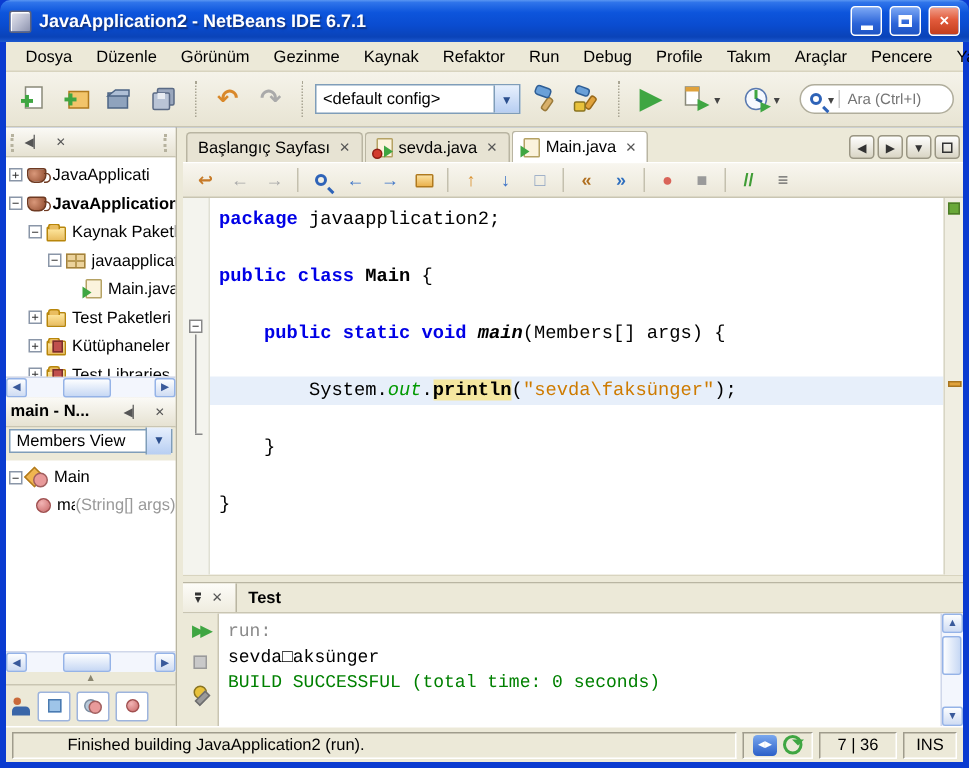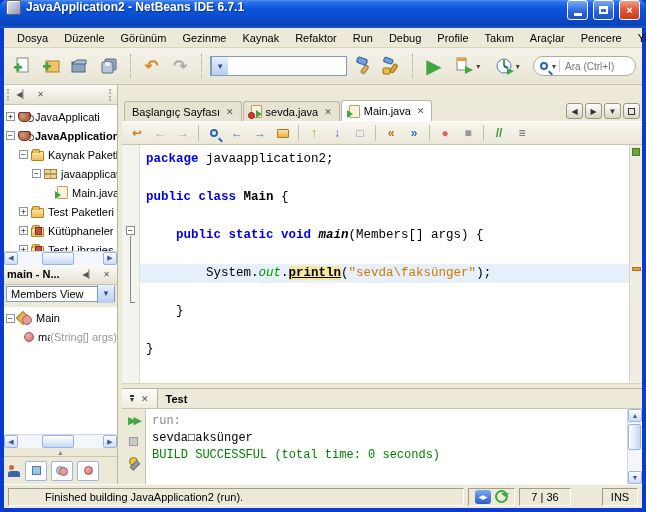--- a/index.html
+++ b/index.html
@@ -1,21 +1,21 @@
 <!DOCTYPE html>
 <html><head>
 <meta charset="utf-8">
 <style>
   html,body{margin:0;padding:0;background:#555;}
   *{box-sizing:border-box;}
   #app{width:646px;height:512px;position:relative;background:#0a3bd0;
        padding:0 4px 4px 4px;font-family:"Liberation Sans","DejaVu Sans",sans-serif;
        font-size:11px;color:#000;display:flex;flex-direction:column;overflow:hidden;}
   
-  .titlebar{height:28px;margin:0 -4px;border-radius:7px 7px 0 0;display:flex;
+  .titlebar{height:28px;margin:0 -4px;border-radius:7px 7px 0 0;display:flex;align-items:center;
     background:linear-gradient(180deg,#5a96f2 0%,#2f74ea 6%,#0d55dc 30%,#0a4cd0 60%,#0a43b8 88%,#1d59cf 100%);
     padding:0 6px;gap:5px;flex:0 0 auto;}
   .app-cube{width:15px;height:15px;background:linear-gradient(135deg,#e8e8ee 0%,#b8bcd0 55%,#8d93ad 100%);
     border:1px solid #5c637e;border-radius:2px;box-shadow:inset 1px 1px 0 #fff;}
   .title-text{color:#fff;font-weight:bold;font-size:12px;text-shadow:1px 1px 1px #10337e;flex:1;
     white-space:nowrap;overflow:hidden;}
   .winbtn{width:21px;height:20px;border-radius:3px;border:1px solid #fff;display:flex;align-items:center;
     justify-content:center;color:#fff;font-size:11px;font-weight:bold;}
   .winbtn.min,.winbtn.max{background:linear-gradient(180deg,#7ca8f5,#2b64d8 60%,#1e54c4);}
   .winbtn.min span{display:block;width:8px;height:3px;background:#fff;margin-top:9px;}
@@ -42,21 +42,21 @@
   .mag{width:8px;height:8px;border:2px solid #2e63b8;border-radius:50%;position:relative;flex:0 0 auto;}
   .mag::after{content:"";position:absolute;width:5px;height:2px;background:#2e63b8;transform:rotate(45deg);
     left:6px;top:8px;}
   .searchbox input{border:none;outline:none;width:62px;font-size:10px;color:#9b9685;
     font-family:"Liberation Sans",sans-serif;background:transparent;}
   .vline{width:1px;height:12px;background:#ccc;}
   
   .main{flex:1;display:flex;min-height:0;background:#ece9d8;}
   .leftcol{width:114px;display:flex;flex-direction:column;border-right:1px solid #b9b5a2;min-height:0;}
   .vsplit{width:4px;background:#ece9d8;}
-  .rightcol{flex:1;display:flex;flex-direction:column;min-width:0;margin-top:13px;}
+  .rightcol{flex:1;display:flex;flex-direction:column;min-width:0;}
   
   .phdr{height:20px;background:linear-gradient(180deg,#fbfaf6,#e6e2d2);border-bottom:1px solid #c9c5b2;
     display:flex;align-items:center;padding:0 3px;gap:3px;}
   .grip{width:5px;height:12px;border-left:2px dotted #b6b29e;}
   .phbtn{width:15px;height:14px;display:flex;align-items:center;justify-content:center;color:#555;
     font-size:8px;border:1px solid transparent;border-radius:2px;}
   .ptitle{font-weight:bold;white-space:nowrap;overflow:hidden;flex:1;}
   .tree{background:#fff;flex:1;overflow:hidden;padding:2px 0 0 2px;}
   .trow{display:flex;align-items:center;height:19px;white-space:nowrap;}
   .texp{width:9px;height:9px;border:1px solid #8a96a8;background:#fff;font-size:8px;line-height:7px;
@@ -143,21 +143,21 @@
   .foldend{position:absolute;left:8px;width:5px;height:1px;background:#888;}
   .codewrap{flex:1;overflow:hidden;position:relative;padding-top:5px;min-width:0;}
   .codeline{height:19px;line-height:19px;white-space:pre;font-family:"Liberation Mono","DejaVu Sans Mono",monospace;
     font-size:12.5px;padding-left:6px;}
   .codeline.cur{background:#e7effa;}
   .tk-kw{color:#0000e6;font-weight:bold;}
   .tk-cls{font-weight:bold;}
   .tk-mth{font-weight:bold;font-style:italic;}
   .tk-fld{color:#009900;font-style:italic;}
   .tk-str{color:#ce7b00;}
-  .tk-hl{background:#f5e7a0;font-weight:bold;text-decoration:underline;}
+  .tk-hl{background:#f5e7a0;font-weight:bold;}
   .estripe{width:13px;background:#f0eee2;border-left:1px solid #d8d5c4;position:relative;flex:0 0 auto;}
   .emark-ok{position:absolute;top:3px;left:2px;width:8px;height:8px;background:#69a838;border:1px solid #4d7c27;}
   .emark-warn{position:absolute;top:122px;left:2px;width:9px;height:4px;background:#e0a23c;border:1px solid #a8741e;}
   
   .hsplit{height:5px;background:#ece9d8;border-top:1px solid #d8d4bf;}
   .outpanel{height:96px;display:flex;flex-direction:column;flex:0 0 auto;border-top:1px solid #b9b5a2;}
   .outtabs{height:19px;background:#ece9d8;display:flex;align-items:stretch;}
   .outtab{display:flex;align-items:center;gap:5px;padding:0 8px;font-weight:bold;white-space:nowrap;}
   .outtab.active{background:linear-gradient(180deg,#fdfcf8,#efecdf);border-right:1px solid #b9b5a2;}
   .outtab .filtercaret{font-size:8px;color:#333;border-top:2px solid #333;line-height:6px;height:8px;}
@@ -248,20 +248,21 @@
           <rect x="6" y="3" width="11" height="11" rx="1" fill="#9aa7bd" stroke="#5a6a85"></rect>
           <rect x="3" y="6" width="11" height="11" rx="1" fill="#b9c4d6" stroke="#5a6a85"></rect>
           <rect x="6" y="6" width="5" height="4" fill="#e8ecf2"></rect>
         </svg>
     </span>
     <span class="tsep"></span>
     <span class="tbtn" style="color:#d9882a;font-size:17px;font-weight:bold;">↶</span>
     <span class="tbtn" style="color:#aaa;font-size:17px;font-weight:bold;">↷</span>
     <span class="tsep"></span>
     <span class="combo">
+      <span class="cval">&lt;default config&gt;</span>
       <span class="cbtn">▼</span>
     </span>
     <span class="tbtn">
       <svg width="20" height="20" viewBox="0 0 20 20">
           <rect x="10" y="9" width="4" height="9" rx="1.5" transform="rotate(35 12 13)" fill="#d8b06a" stroke="#9a7a3a"></rect>
           <rect x="4" y="2" width="10" height="6" rx="2" transform="rotate(20 9 5)" fill="#6aa0d8" stroke="#2e5e96"></rect>
         </svg>
     </span>
     <span class="tbtn">
       <svg width="20" height="20" viewBox="0 0 20 20">
@@ -528,16 +529,16 @@
     </div>
   </div>
 
   <div class="statusbar">
     <span class="stcell stmsg">Finished building JavaApplication2 (run).</span>
     <span class="stcell" style="gap:4px;">
       <span class="st-ic1">◀▶</span>
       <span class="st-ic2"></span>
     </span>
     <span class="stcell" style="min-width:52px;justify-content:center;">7 | 36</span>
-    <span class="stcell" style="min-width:36px;justify-content:center;margin-left:27px;">INS</span>
+    <span class="stcell" style="min-width:36px;justify-content:center;">INS</span>
   </div>
 
 </div>
 
 </body></html>

